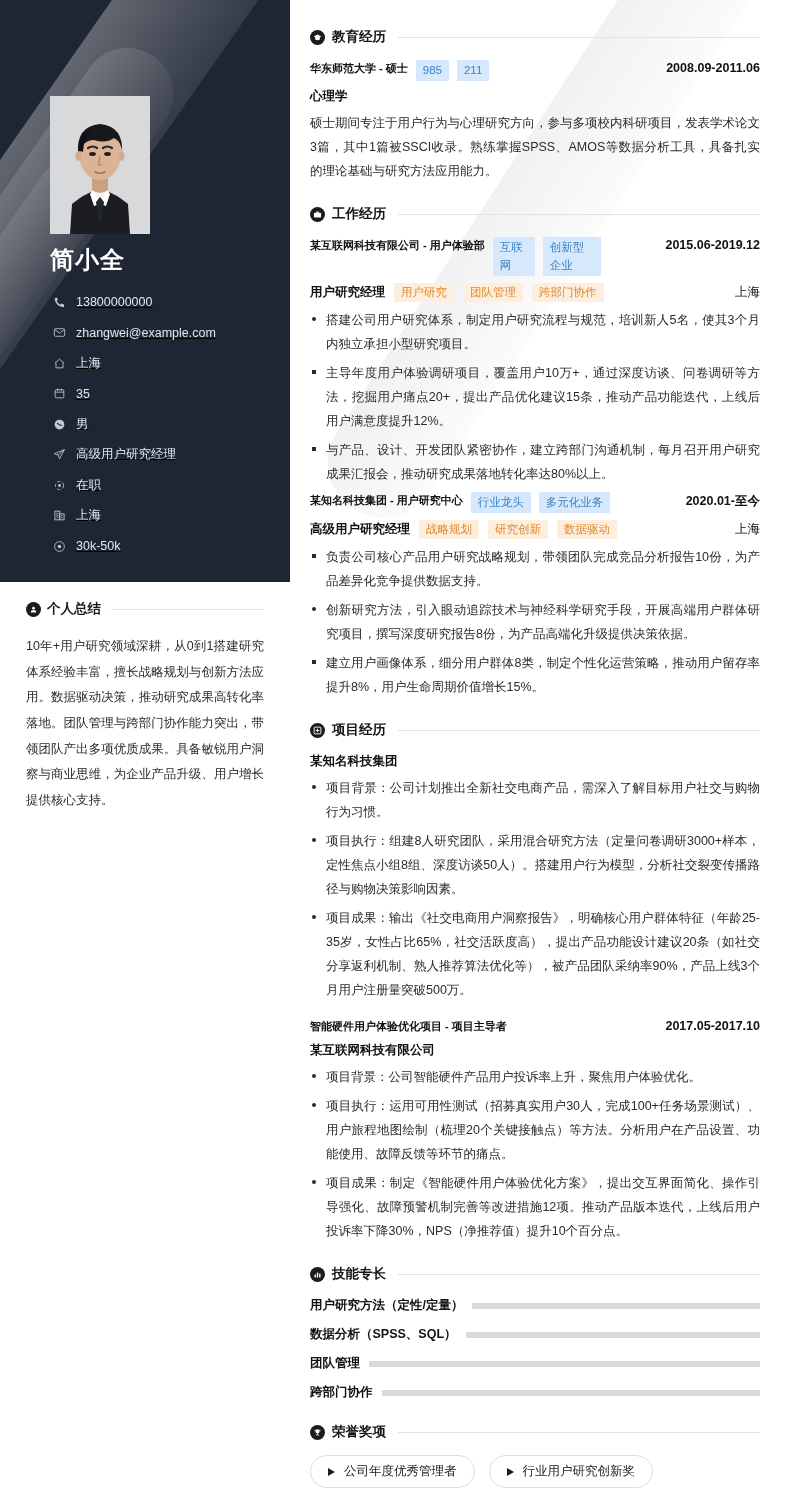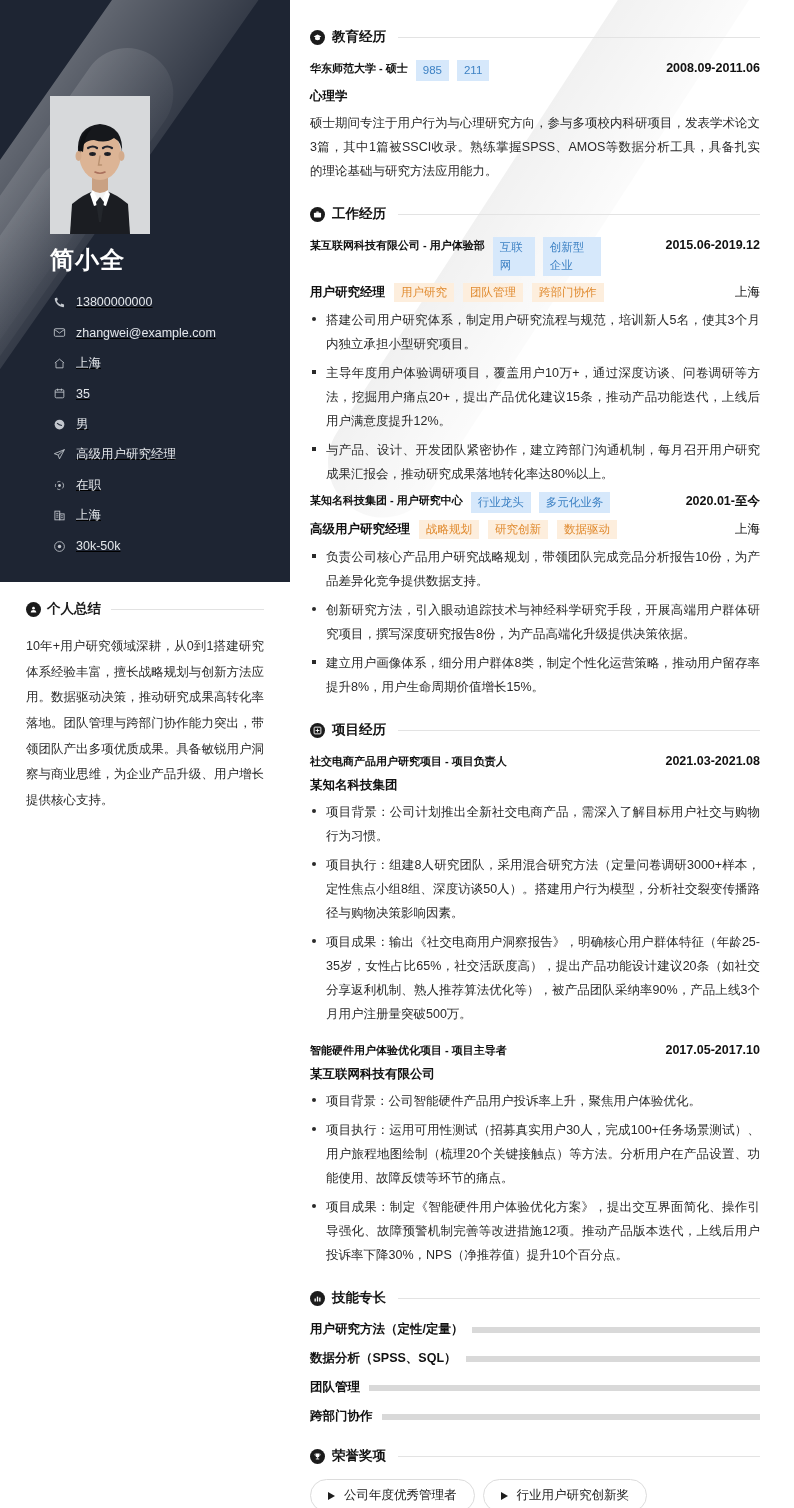--- a/index.html
+++ b/index.html
@@ -256,21 +256,21 @@
   .skill-label { font-size: 12.5px; font-weight: bold; color: #111; white-space: nowrap; }
   .skill-track {
     flex: 1 1 auto;
     height: 6px;
     background: #d9d9d9;
     min-width: 30px;
   }
   .skill-fill { height: 6px; background: #111; }
 
   
-  .honor-row { display: flex; gap: 8px; margin-top: 2px; align-items: center; }
+  .honor-row { display: flex; gap: 14px; margin-top: 2px; align-items: center; }
   .honor-chip {
     display: flex; align-items: center; gap: 9px;
     border: 1px solid #dcdcdc;
     border-radius: 17px;
     padding: 7px 17px;
     font-size: 12.5px;
     color: #1d1d1d;
     background: #fff;
     white-space: nowrap;
   }
@@ -533,24 +533,20 @@
           <svg viewBox="0 0 24 24">
               <rect x="3" y="3" width="18" height="18" rx="2" fill="none" stroke="#fff" stroke-width="2.4"></rect>
               <path d="M12 7v10M7 12h10" stroke="#fff" stroke-width="2.4"></path>
             </svg>
         </span>
         <span class="sec-title">项目经历</span>
         <span class="sec-line"></span>
       </div>
 
       <div class="entry">
-        <div class="entry-top">
-          <span class="entry-org wide">社交电商产品用户研究项目 - 项目负责人</span>
-          <span class="entry-date">2021.03-2021.08</span>
-        </div>
         <div class="proj-company">某知名科技集团</div>
         <div class="bullets">
           <div class="bullet">项目背景：公司计划推出全新社交电商产品，需深入了解目标用户社交与购物行为习惯。</div>
           <div class="bullet">项目执行：组建8人研究团队，采用混合研究方法（定量问卷调研3000+样本，定性焦点小组8组、深度访谈50人）。搭建用户行为模型，分析社交裂变传播路径与购物决策影响因素。</div>
           <div class="bullet">项目成果：输出《社交电商用户洞察报告》，明确核心用户群体特征（年龄25-35岁，女性占比65%，社交活跃度高），提出产品功能设计建议20条（如社交分享返利机制、熟人推荐算法优化等），被产品团队采纳率90%，产品上线3个月用户注册量突破500万。</div>
         </div>
       </div>
 
       <div class="entry" style="margin-top:16px;">
         <div class="entry-top">

